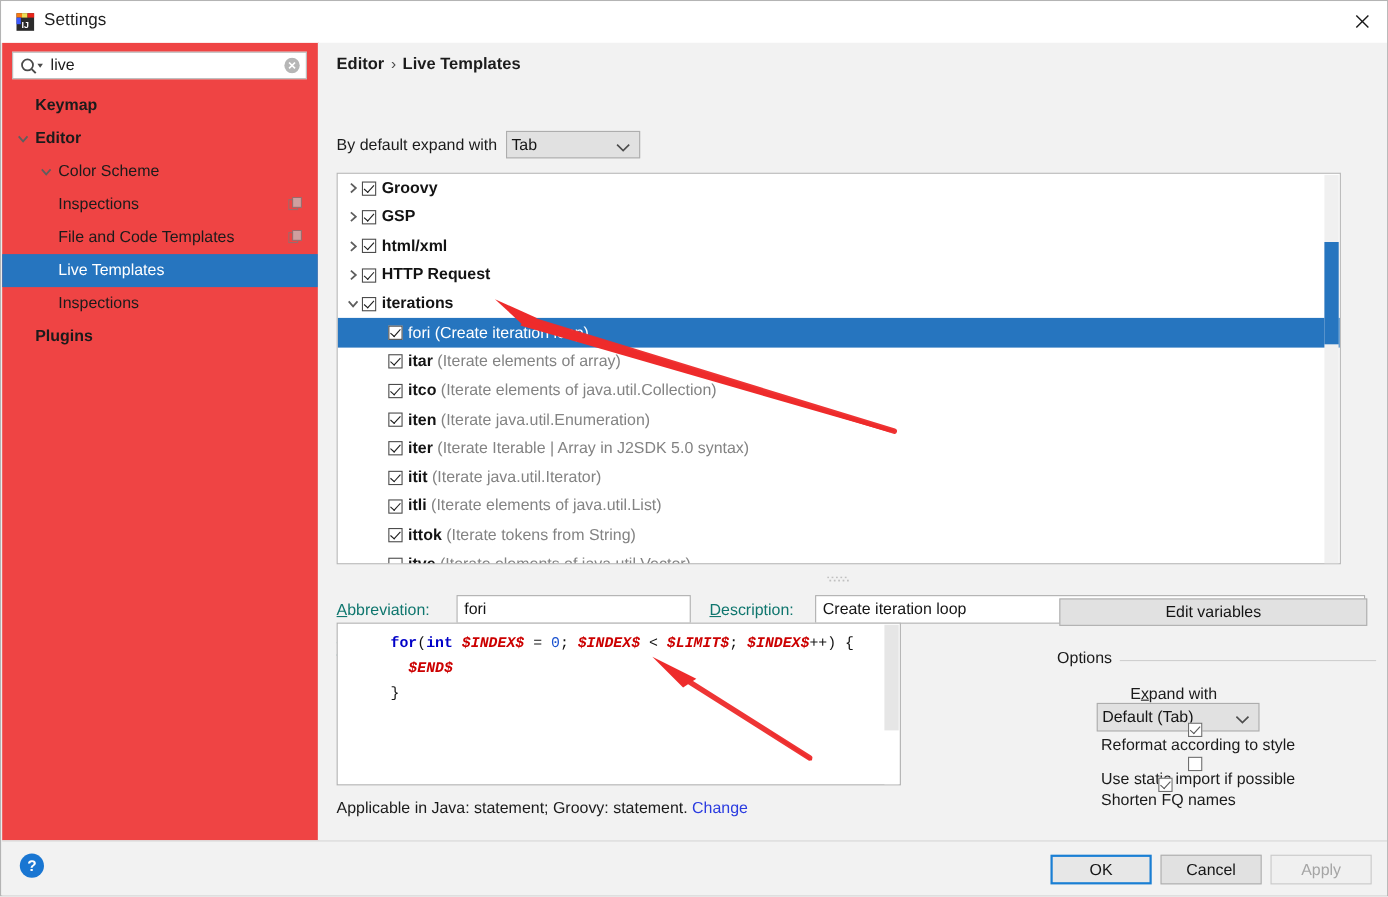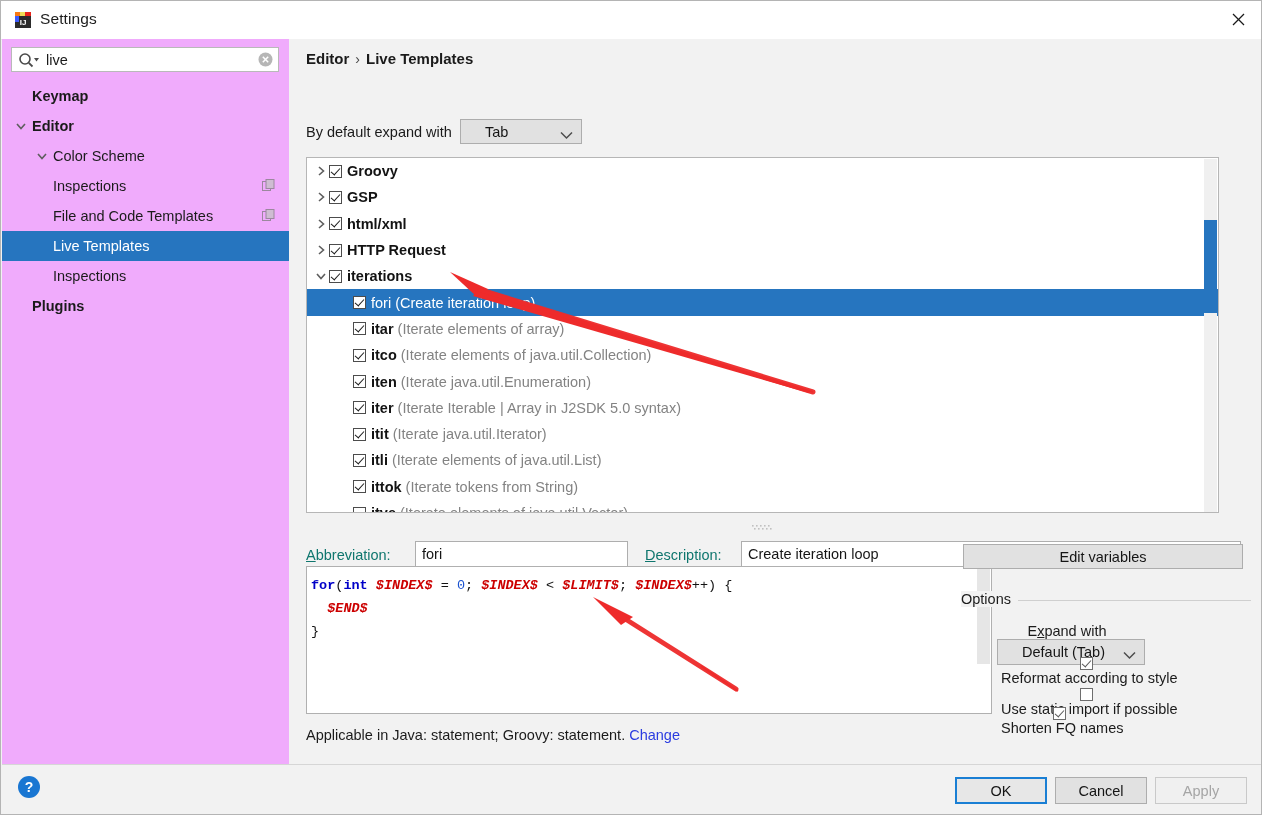--- a/index.html
+++ b/index.html
@@ -53,21 +53,21 @@
     display: flex; align-items: center; justify-content: center;
     cursor: default;
   }
   .win-close svg { display:block; }
 
   
   .sidebar {
     position: absolute;
     left: 1px; top: 38px;
     width: 287px; height: 725px;
-    background: #f0abfc;
+    background: #ef4444;
     border-right: 1px solid #c9c9c9;
   }
   .search-wrap {
     position: absolute;
     left: 9px; top: 8px;
     width: 268px; height: 25px;
     background: #ffffff;
     border: 1px solid #b9b9b9;
     box-sizing: border-box;
   }
@@ -155,21 +155,21 @@
     background: #e1e1e1;
     border: 1px solid #adadad;
     box-sizing: border-box;
     display: flex;
     align-items: center;
     cursor: default;
   }
   .combo .cval {
     font-size: 14.5px;
     color: #151515;
-    padding-left: 24px;
+    padding-left: 4px;
   }
   .combo .carrow {
     position: absolute; right: 8px; top: 7px;
   }
 
   
   .listbox {
     position: absolute;
     left: 17px; top: 118px;
     width: 913px; height: 356px;
@@ -259,25 +259,26 @@
     color: #151515;
     display: flex;
     align-items: center;
     padding-left: 6px;
   }
 
   
   .codebox {
     position: absolute;
     left: 305px; top: 565px;
-    width: 686px; height: 148px;
+    width: 513px; height: 148px;
     background: #ffffff;
     border: 1px solid #b0b0b0;
     box-sizing: border-box;
     overflow: hidden;
+    padding-left: 44px;
   }
   .code {
     font-family: "Liberation Mono", "DejaVu Sans Mono", monospace;
     font-size: 13.5px;
     line-height: 23px;
     padding: 7px 0 0 4px;
     white-space: pre;
   }
   .kw  { color: #0000c8; font-weight: bold; }
   .var { color: #cc0000; font-weight: bold; font-style: italic; }

